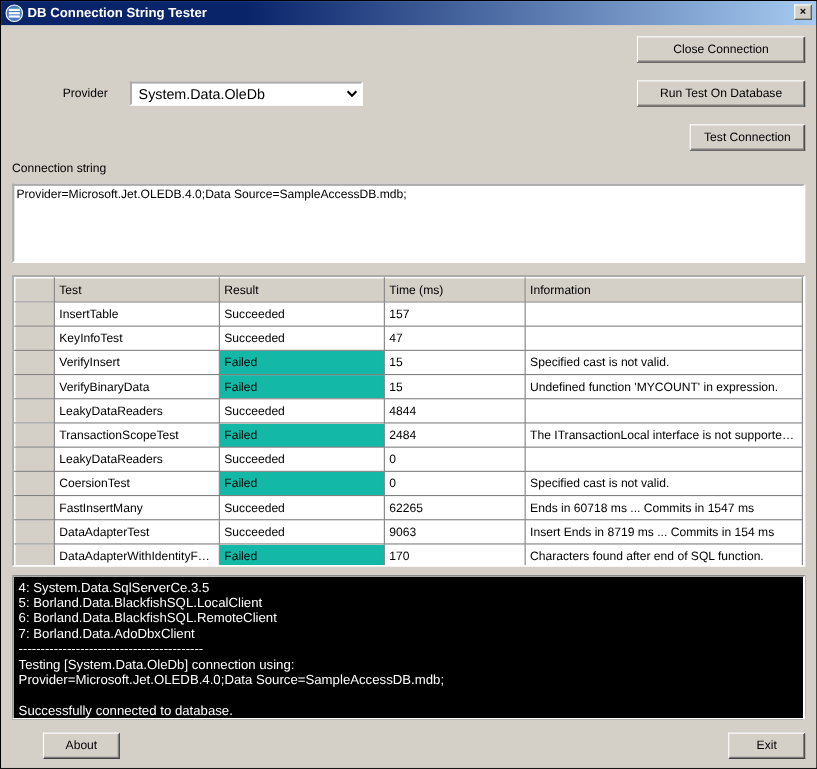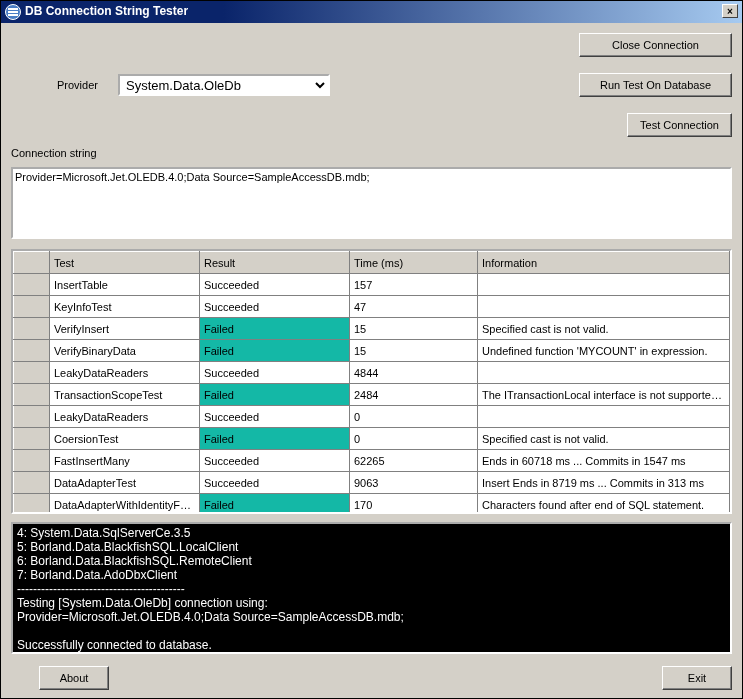--- a/index.html
+++ b/index.html
@@ -237,28 +237,28 @@
               <td>FastInsertMany</td>
               <td>Succeeded</td>
               <td>62265</td>
               <td>Ends in 60718 ms ... Commits in 1547 ms</td>
             </tr>
             <tr>
               <td class="rowhdr"></td>
               <td>DataAdapterTest</td>
               <td>Succeeded</td>
               <td>9063</td>
-              <td>Insert Ends in 8719 ms ... Commits in 313 ms</td>
+              <td>Insert Ends in 8719 ms ... Commits in 154 ms</td>
             </tr>
             <tr>
               <td class="rowhdr"></td>
               <td>DataAdapterWithIdentityFet...</td>
               <td class="failed">Failed</td>
               <td>170</td>
-              <td>Characters found after end of SQL statement.</td>
+              <td>Characters found after end of SQL function.</td>
             </tr>
           </tbody>
       </table>
     </div>
 
     <div class="console">4: System.Data.SqlServerCe.3.5
 5: Borland.Data.BlackfishSQL.LocalClient
 6: Borland.Data.BlackfishSQL.RemoteClient
 7: Borland.Data.AdoDbxClient
 ------------------------------------------

